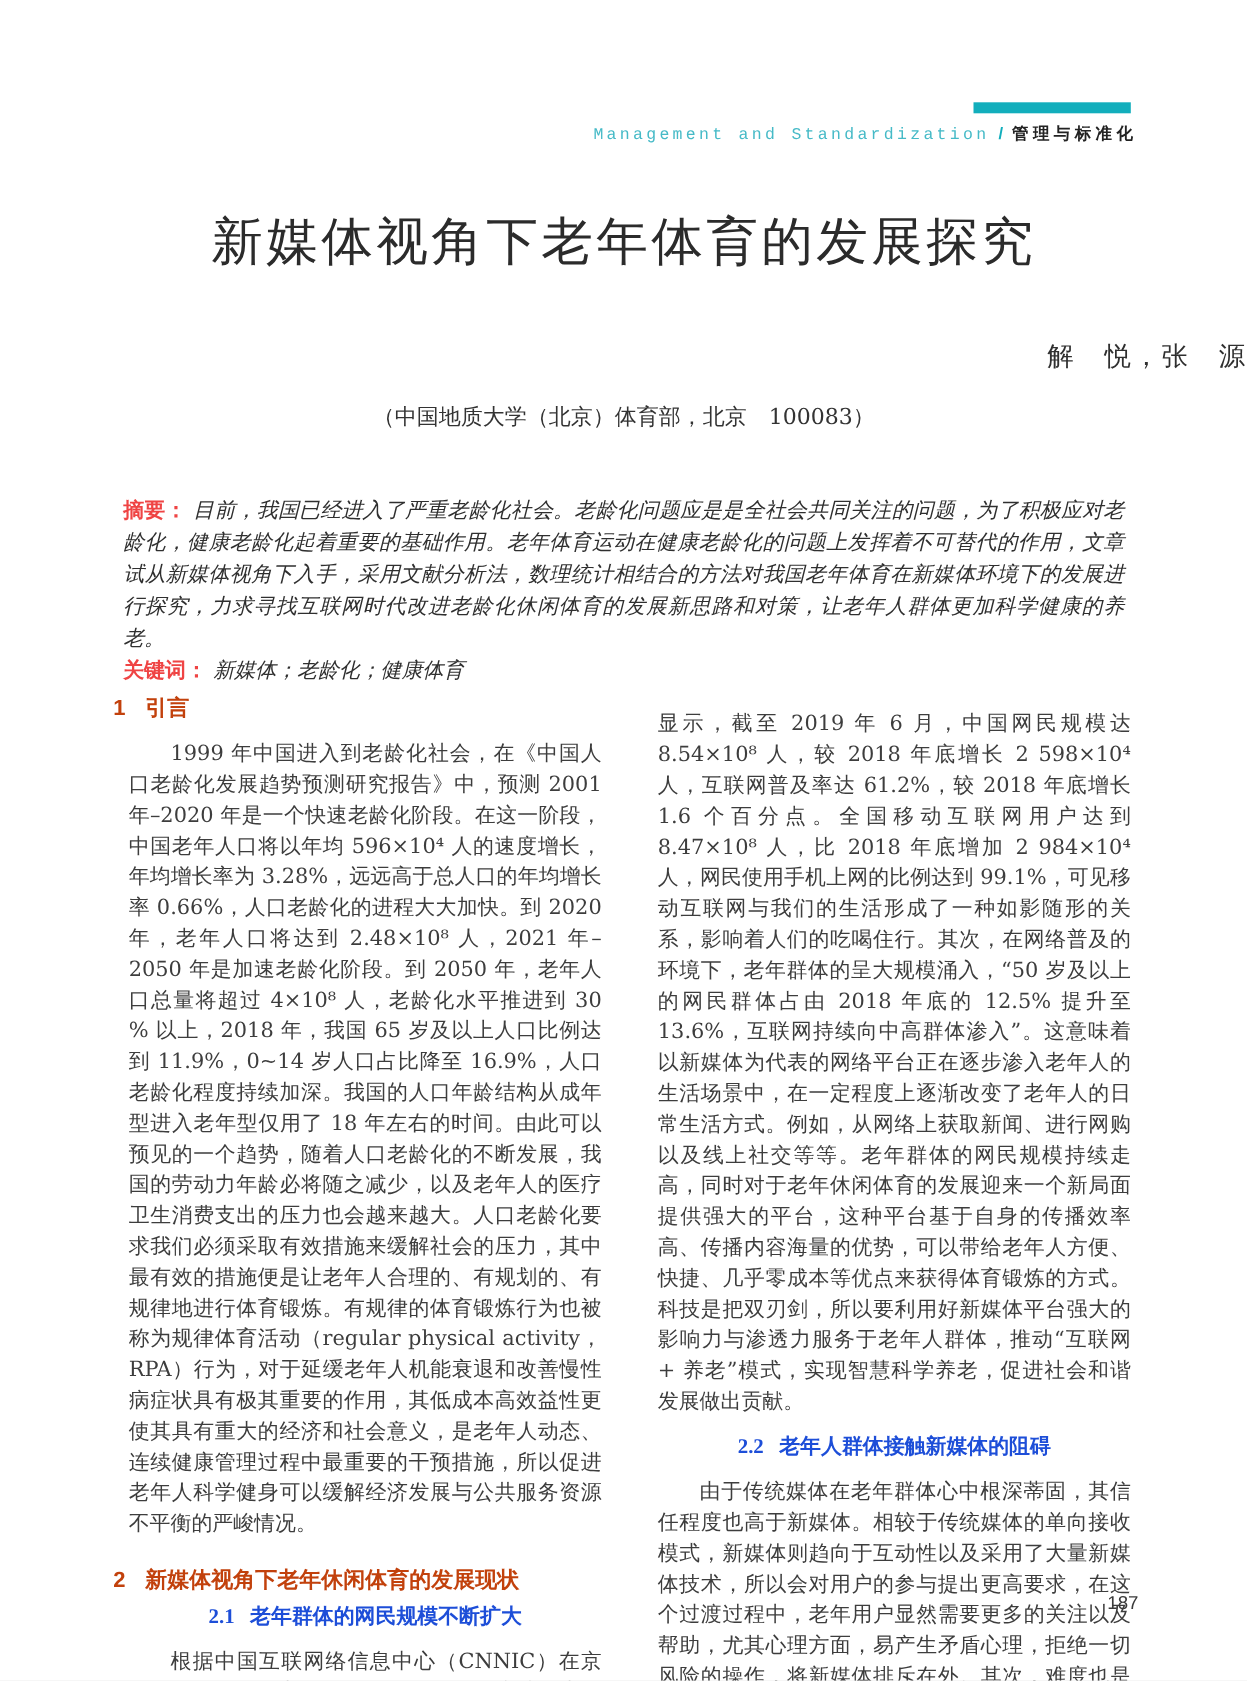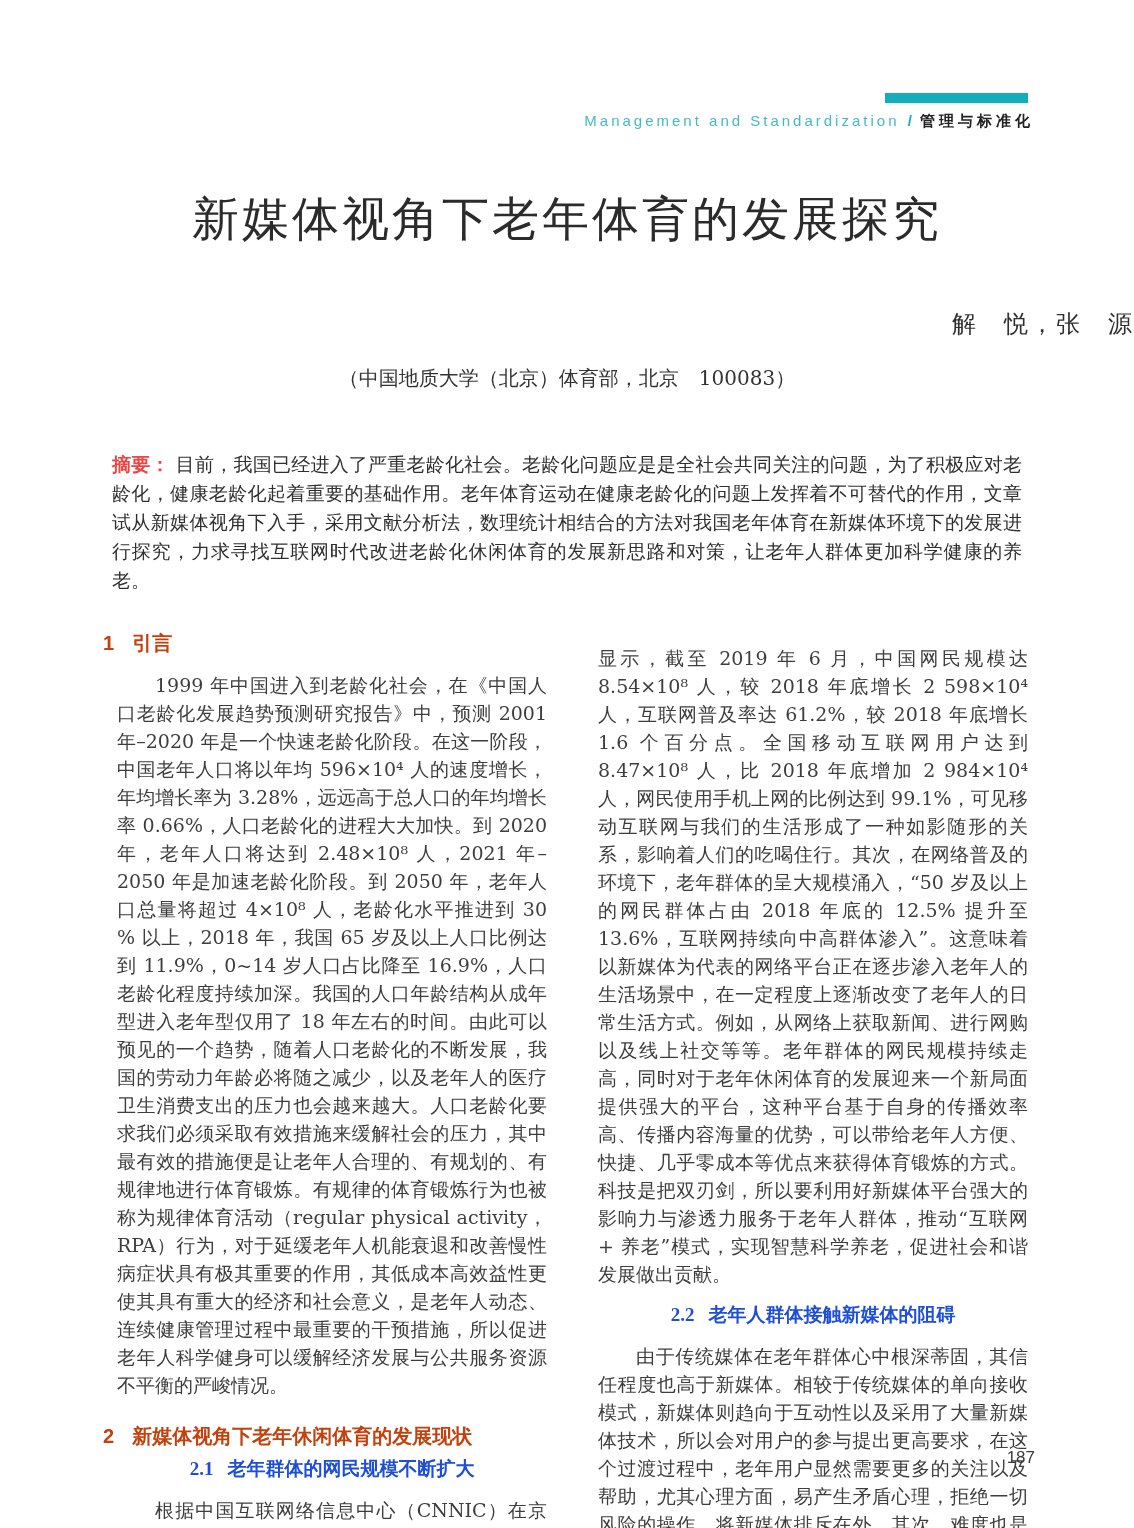--- a/index.html
+++ b/index.html
@@ -27,20 +27,21 @@
     position: absolute;
     top: 112px;
     right: 100px;
     white-space: nowrap;
     font-family: "Liberation Sans", sans-serif;
     font-size: 15px;
   }
   .header-tagline .en {
     color: #45bac7;
     letter-spacing: 3px;
+    font-family: Liberation Mono, monospace;
   }
   .header-tagline .slash {
     color: #12aebc;
     font-weight: bold;
     margin: 0 4px;
   }
   .header-tagline .zh {
     color: #222222;
     font-weight: bold;
     letter-spacing: 4px;
@@ -82,20 +83,21 @@
   .abstract {
     position: absolute;
     top: 450px;
     left: 112px;
     width: 910px;
     font-size: 19px;
     line-height: 29px;
     text-align: justify;
   }
   .abstract .ab-text, .abstract .kw-text {
+    font-style: italic;
     color: #2f2f2f;
   }
   .abstract .ab-label, .abstract .kw-label {
     font-family: "Liberation Sans", sans-serif;
     font-weight: bold;
     font-style: normal;
     color: #ef4444;
     margin-right: 6px;
   }
 
@@ -171,20 +173,23 @@
   </div>
 
   <div class="article-title">新媒体视角下老年体育的发展探究</div>
   <div class="authors">解　悦，张　源</div>
   <div class="affiliation">（中国地质大学（北京）体育部，北京　100083）</div>
 
   <div class="abstract">
     <div>
       <span class="ab-label">摘要：</span><span class="ab-text">目前，我国已经进入了严重老龄化社会。老龄化问题应是是全社会共同关注的问题，为了积极应对老龄化，健康老龄化起着重要的基础作用。老年体育运动在健康老龄化的问题上发挥着不可替代的作用，文章试从新媒体视角下入手，采用文献分析法，数理统计相结合的方法对我国老年体育在新媒体环境下的发展进行探究，力求寻找互联网时代改进老龄化休闲体育的发展新思路和对策，让老年人群体更加科学健康的养老。</span>
     </div>
+    <div>
+      <span class="kw-label">关键词：</span><span class="kw-text">新媒体；老龄化；健康体育</span>
+    </div>
   </div>
 
   <div class="body-columns">
 
     <div class="col">
       <div class="sec-h1">
         <span class="num">1</span><span>引言</span>
       </div>
       <p class="indent">1999 年中国进入到老龄化社会，在《中国人口老龄化发展趋势预测研究报告》中，预测 2001 年–2020 年是一个快速老龄化阶段。在这一阶段，中国老年人口将以年均 596×10⁴ 人的速度增长，年均增长率为 3.28%，远远高于总人口的年均增长率 0.66%，人口老龄化的进程大大加快。到 2020 年，老年人口将达到 2.48×10⁸ 人，2021 年–2050 年是加速老龄化阶段。到 2050 年，老年人口总量将超过 4×10⁸ 人，老龄化水平推进到 30 % 以上，2018 年，我国 65 岁及以上人口比例达到 11.9%，0~14 岁人口占比降至 16.9%，人口老龄化程度持续加深。我国的人口年龄结构从成年型进入老年型仅用了 18 年左右的时间。由此可以预见的一个趋势，随着人口老龄化的不断发展，我国的劳动力年龄必将随之减少，以及老年人的医疗卫生消费支出的压力也会越来越大。人口老龄化要求我们必须采取有效措施来缓解社会的压力，其中最有效的措施便是让老年人合理的、有规划的、有规律地进行体育锻炼。有规律的体育锻炼行为也被称为规律体育活动（regular physical activity，RPA）行为，对于延缓老年人机能衰退和改善慢性病症状具有极其重要的作用，其低成本高效益性更使其具有重大的经济和社会意义，是老年人动态、连续健康管理过程中最重要的干预措施，所以促进老年人科学健身可以缓解经济发展与公共服务资源不平衡的严峻情况。</p>
       <div class="sec-h1 spaced">

